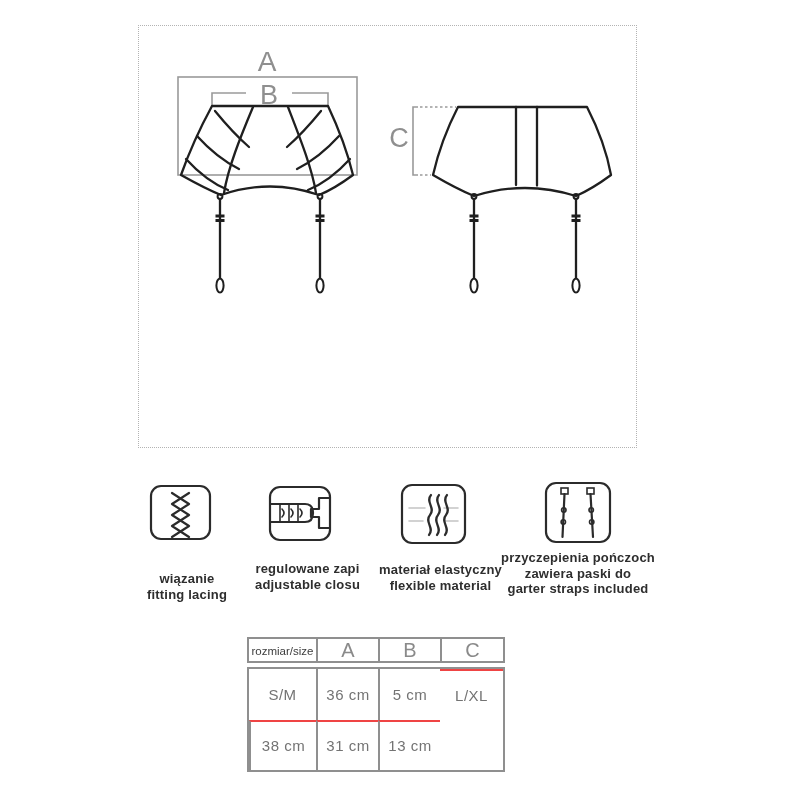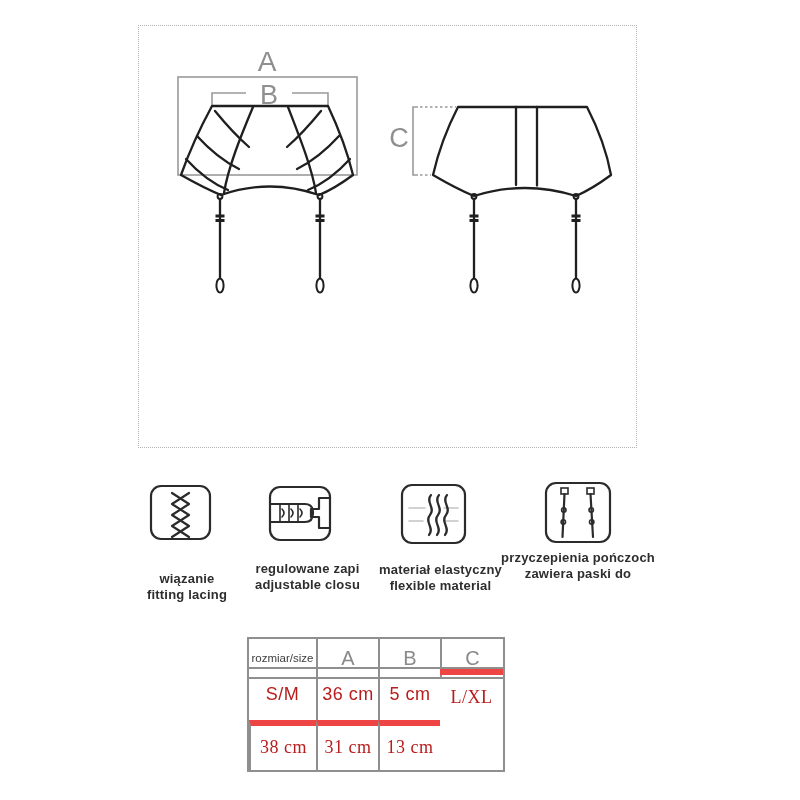--- a/index.html
+++ b/index.html
@@ -24,31 +24,31 @@
   .icon .box{stroke:#2b2b2b;stroke-width:2.2;fill:none;}
   .icon .ln{stroke:#2b2b2b;stroke-width:2.2;fill:none;stroke-linecap:round;stroke-linejoin:round;}
   .icon .ln-thin{stroke:#2b2b2b;stroke-width:1.6;fill:none;stroke-linecap:round;}
   .icon .ln-gray{stroke:#c4c4c4;stroke-width:1.6;fill:none;stroke-linecap:round;}
 
   .feature-label{position:absolute;text-align:center;font-weight:bold;font-size:13px;
                  line-height:15.5px;color:#2e2e2e;letter-spacing:0.2px;}
   .feature-label span{display:block;}
 
   
-  .tbl-head{position:absolute;left:247px;top:637px;width:258px;height:42px;box-sizing:border-box;
+  .tbl-head{position:absolute;left:247px;top:637px;width:258px;height:26px;box-sizing:border-box;
             border:2px solid #8f8f8f;display:grid;grid-template-columns:67px 62px 62px 1fr;}
   .tbl-body{position:absolute;left:247px;top:667px;width:258px;height:105px;box-sizing:border-box;
             border:2px solid #8f8f8f;display:grid;grid-template-columns:67px 62px 62px 1fr;
             grid-template-rows:1fr 1fr;}
   .cell{display:flex;align-items:center;justify-content:center;}
   .cell.bl{border-left:2px solid #8f8f8f;}
-  .cell.bt{border-top:6px solid #ef4444;font-family:Liberation Serif, serif;}
+  .cell.bt{border-top:2px solid #ef4444;}
   .head-size{font-size:11.5px;color:#3d3d3d;font-weight:500;}
   .head-abc{font-size:20px;color:#8a8a8a;}
-  .body-cell{font-size:18px;color:#b91c1c;letter-spacing:0.5px;}
+  .body-cell{font-size:15px;color:#737373;letter-spacing:0.5px;}
 </style>
 </head>
 <body>
 
 <div class="page">
 
   <div class="drawing-box">
     <svg width="499" height="423" viewBox="138 25 499 423">
 
       <g>
@@ -169,20 +169,21 @@
   </div>
 
   <div class="feature-label" style="left:235px;top:561px;width:145px;">
     <span>regulowane zapi</span>
     <span>adjustable closu</span>
   </div>
 
   <div class="feature-label" style="left:488px;top:550px;width:180px;">
     <span>przyczepienia pończoch</span>
     <span>zawiera paski do</span>
+    <span>garter straps included</span>
   </div>
 
   <div class="tbl-head">
     <div class="cell head-size">rozmiar/size</div>
     <div class="cell head-abc bl">A</div>
     <div class="cell head-abc bl">B</div>
     <div class="cell head-abc bl">C</div>
   </div>
 
   <div class="tbl-body">

